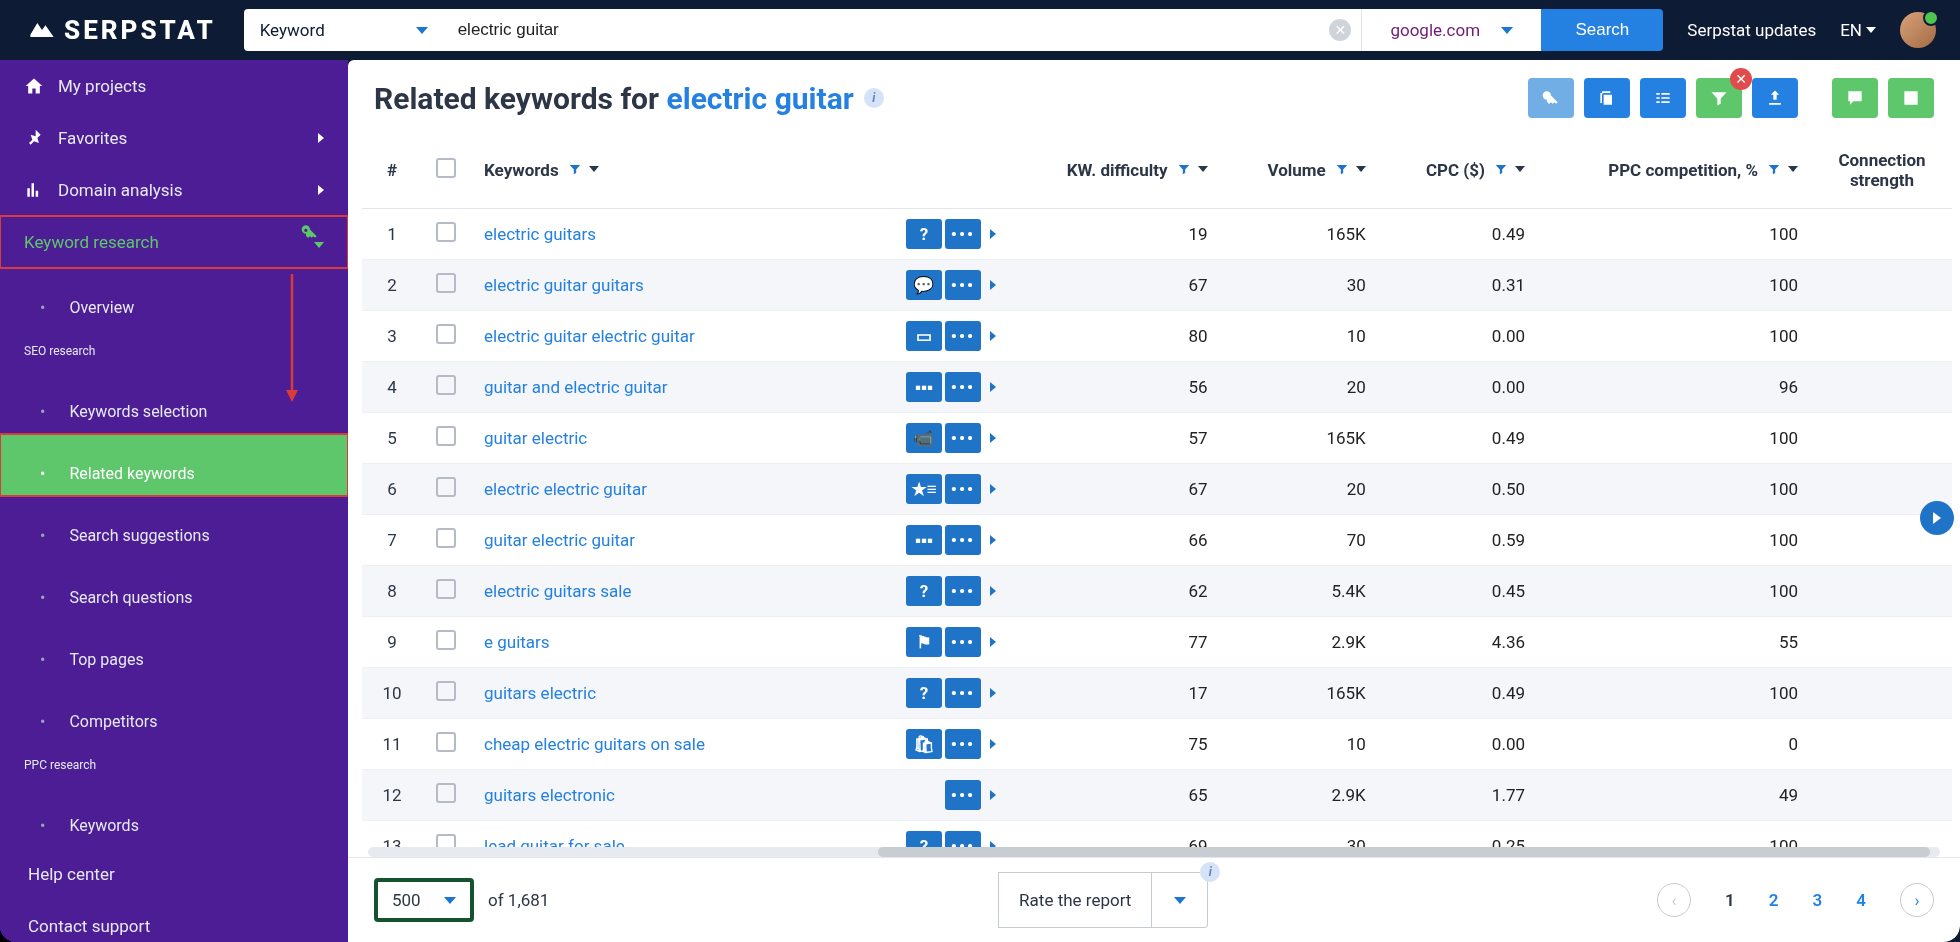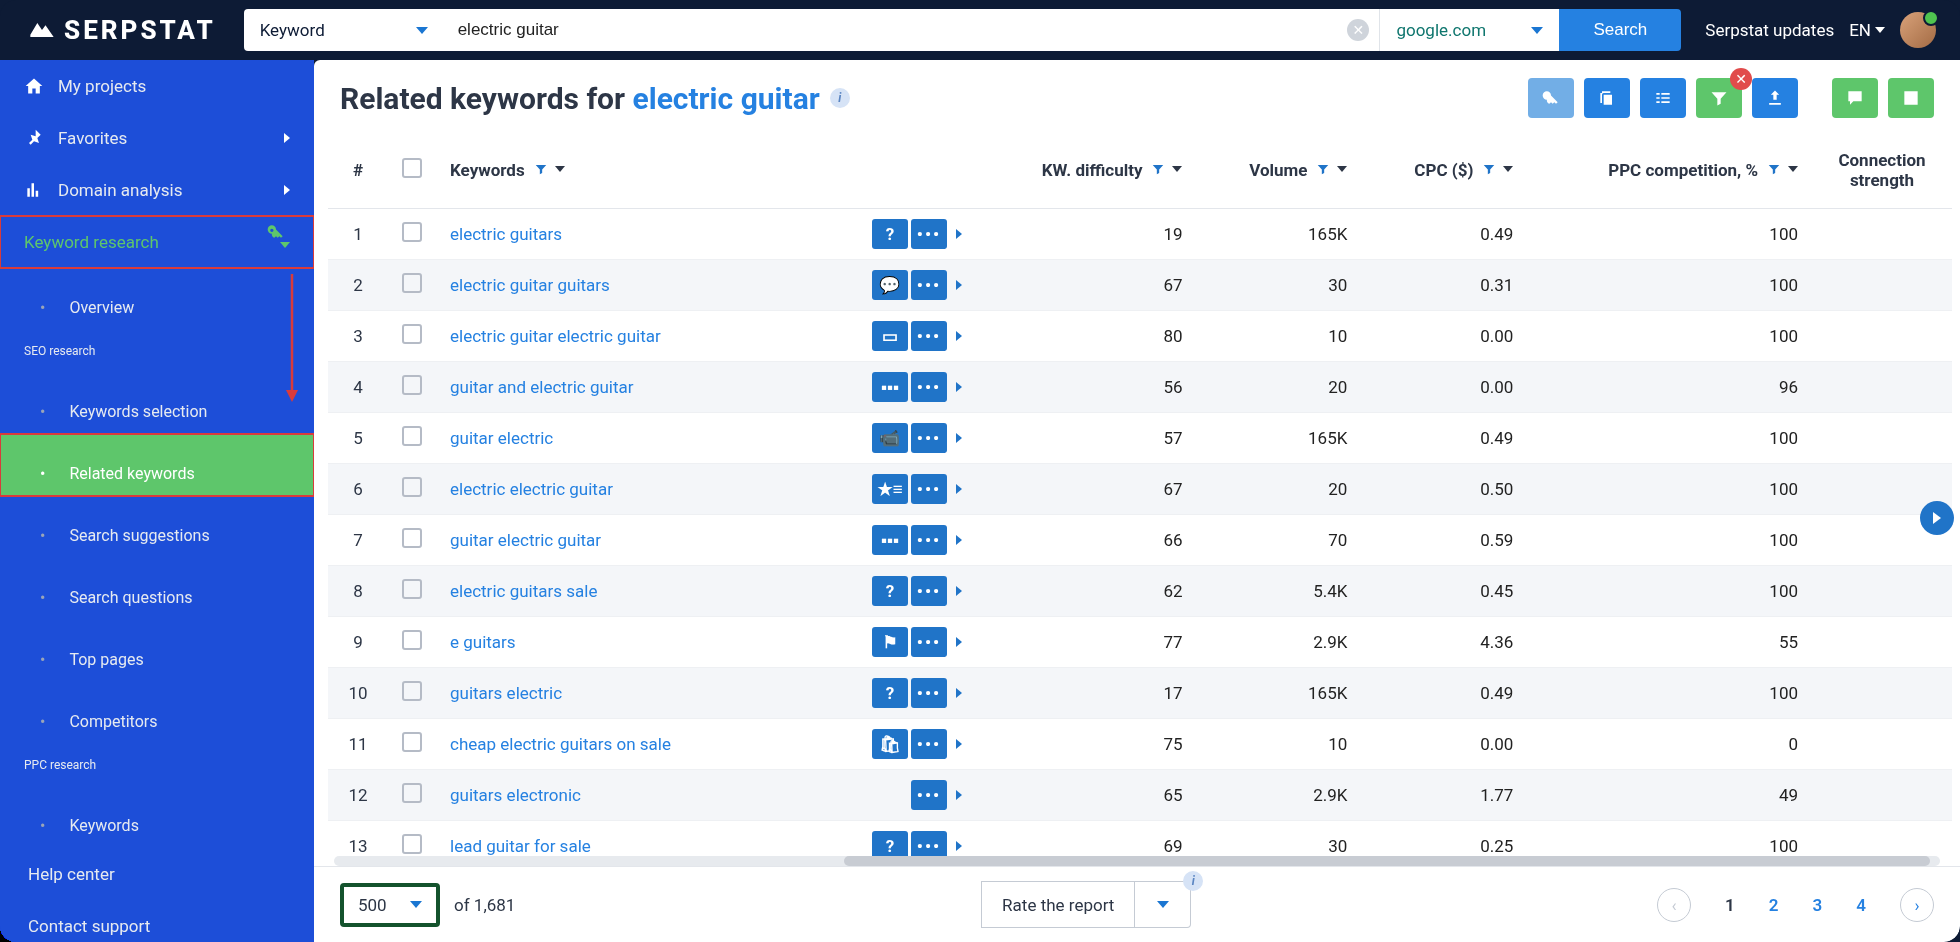--- a/index.html
+++ b/index.html
@@ -7,30 +7,30 @@
 .app { display: flex; flex-direction: column; height: 100%; border-radius: 16px; overflow:hidden;}
 
 .topbar { display: flex; align-items: center; height: 60px; background: #0d1b35; padding: 0 14px; gap: 14px; }
 .logo { display:flex; align-items:center; gap:8px; font-size: 26px; font-weight: 800; letter-spacing: 3px; color:#fff; padding: 0 14px;}
 .logo svg { width:28px; height:28px; }
 .search-group { display:flex; height:42px; flex:1; }
 .sel-type { width: 200px; background:#fff; color:#0d1b35; display:flex; align-items:center; justify-content:space-between; padding:0 16px; border-radius: 4px 0 0 4px; cursor:pointer;}
 .search-input-wrap { flex:1; position:relative; background:#fff; display:flex; align-items:center;}
 .search-input { width:100%; height:100%; border:none; outline:none; padding:0 40px 0 14px; font-size:17px; color:#222; }
 .clear-btn { position:absolute; right:10px; top:50%; transform:translateY(-50%); width:22px; height:22px; border-radius:50%; background:#cfd4db; color:#fff; display:flex; align-items:center; justify-content:center; cursor:pointer; font-size:14px;}
-.sel-engine { width: 180px; background:#fff; color:#0f766e; display:flex; align-items:center; justify-content:space-between; padding:0 16px; border-left:1px solid #e0e4e9; cursor:pointer;}
+.sel-engine { width: 180px; background:#fff; color:#701a75; display:flex; align-items:center; justify-content:space-between; padding:0 28px; border-left:1px solid #e0e4e9; cursor:pointer;}
 .chev-down { width:0; height:0; border-left:6px solid transparent; border-right:6px solid transparent; border-top:7px solid #1a76d2; }
 .search-btn { background:#2581e1; color:#fff; border:none; padding:0 34px; font-size:17px; cursor:pointer; border-radius:0 4px 4px 0;}
-.top-right { display:flex; align-items:center; gap:15px; padding:0 10px;}
+.top-right { display:flex; align-items:center; gap:24px; padding:0 10px;}
 .lang { display:flex; align-items:center; gap:4px; cursor:pointer;}
 .avatar { width:36px; height:36px; border-radius:50%; background: linear-gradient(135deg,#d9a27a,#a36b44); position:relative;}
 .avatar::after{content:"";position:absolute;top:-2px;right:-3px;width:12px;height:12px;border-radius:50%;background:#4fc44f;border:2px solid #0d1b35;}
 
 .body { flex:1; display:flex; overflow:hidden; }
-.sidebar { width: 314px; background:#1d4ed8; display:flex; flex-direction:column; overflow-y:auto; padding-bottom:10px;}
+.sidebar { width: 348px; background:#4c1d95; display:flex; flex-direction:column; overflow-y:auto; padding-bottom:10px;}
 .nav-item { display:flex; align-items:center; padding: 16px 24px; color:#e6eaf0; cursor:pointer; gap:14px;}
 .nav-item.sub { padding: 30px 24px 13px 40px; font-size:16px; color:#e6eaf0;}
 .nav-item.sub::before{content:"•"; margin-right:10px; color:#9aa5b8;}
 .nav-item .chev-r { margin-left:auto; }
 .nav-item.hl-red { outline: 2.5px solid #d93b3b; outline-offset:-1px;}
 .nav-item.green-text { color:#5ec66b; }
 .nav-item.active { background:#5ec66b; color:#fff; outline:2.5px solid #d93b3b; outline-offset:-1px;text-align:center;}
 .nav-item.active::before{color:#fff;}
 .nav-section { padding: 14px 24px; font-weight:400; font-size:12px; color:#e6eaf0;}
 .arrow-down-red { position:relative; }
@@ -70,21 +70,21 @@
 .badge.dots{letter-spacing:2px;}
 .expand-caret{width:0;height:0;border-top:5px solid transparent;border-bottom:5px solid transparent;border-left:6px solid #2074c8; margin-left:6px; cursor:pointer;}
 .filter-icon { display:inline-flex; align-items:center; gap:6px; cursor:pointer; margin-left:8px;}
 .funnel{width:16px;height:14px;}
 .sort-caret{width:0;height:0;border-left:5px solid transparent;border-right:5px solid transparent;border-top:6px solid #2d3646;}
 
 .footer { display:flex; align-items:center; padding: 14px 26px; border-top:1px solid #e3e6eb;}
 .perpage { width:100px; height:44px; border:4px solid #14532d; border-radius:4px; display:flex; align-items:center; justify-content:space-between; padding:0 14px; cursor:pointer; color:#2d3646;}
 .of-total{margin-left:14px; color:#2d3646;}
 .rate-group{display:flex; margin-left:auto; margin-right:auto; }
-.rate-btn{height:47px;border:1px solid #c5cbd4;display:flex;align-items:center;padding:0 20px;cursor:pointer;color:#2d3646;}
+.rate-btn{height:56px;border:1px solid #c5cbd4;display:flex;align-items:center;padding:0 20px;cursor:pointer;color:#2d3646;}
 .rate-btn:first-child{border-radius:4px 0 0 4px;}
 .rate-btn:last-child{border-left:none;border-radius:0 4px 4px 0;width:56px;justify-content:center;}
 .pagination{display:flex;align-items:center;gap:34px;}
 .pg-btn{width:34px;height:34px;border:1px solid #c5cbd4;border-radius:50%;display:flex;align-items:center;justify-content:center;cursor:pointer;color:#2581e1;}
 .pg-num{color:#2581e1;cursor:pointer;font-weight:600;}
 .pg-num.current{color:#2d3646;}
 
 .side-float{position:absolute; right:6px; top:50%; width:34px;height:34px;border-radius:50%;background:#2074c8;display:flex;align-items:center;justify-content:center;cursor:pointer;}
 .side-float span{width:0;height:0;border-top:6px solid transparent;border-bottom:6px solid transparent;border-left:8px solid #fff;}
 .svg-icon{width:20px;height:20px;fill:#fff;}

